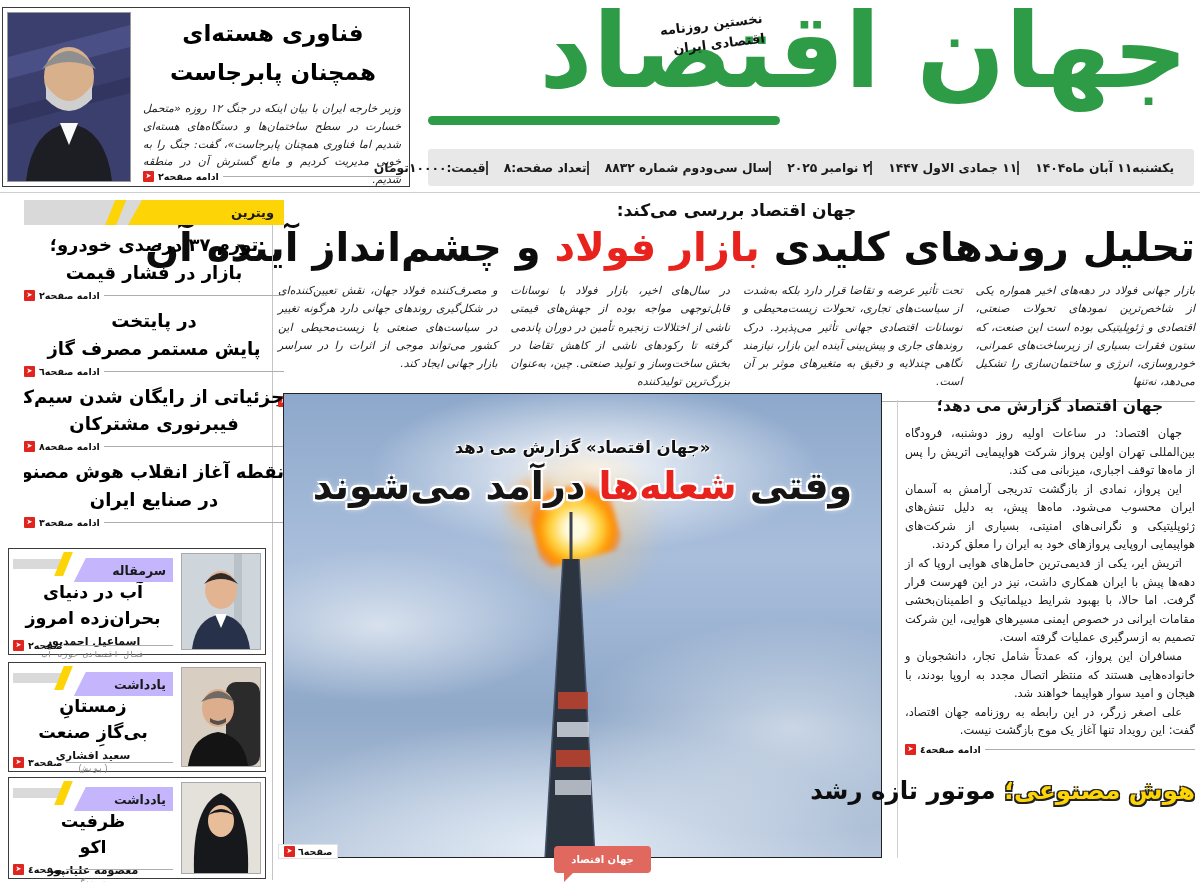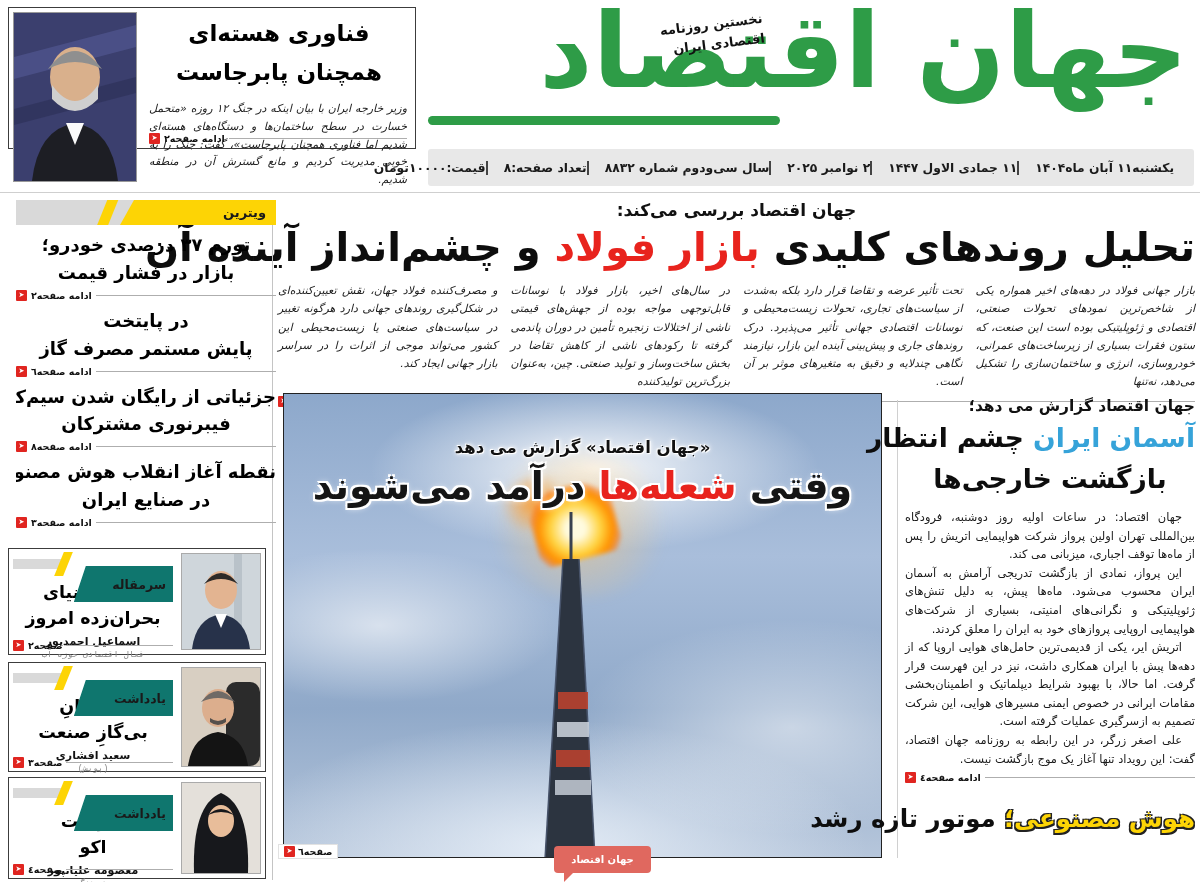--- a/index.html
+++ b/index.html
@@ -1,21 +1,21 @@
 <!DOCTYPE html>
 <html lang="fa" dir="rtl"><head>
 <meta charset="utf-8">
 <style>
   html,body{margin:0;padding:0;width:1200px;height:882px;background:#fff;
     font-family:"DejaVu Sans",sans-serif;direction:rtl;position:relative;overflow:hidden;color:#111;}
   *{box-sizing:border-box;}
 
   
   .hdr-rule{position:absolute;top:192px;left:0;width:1200px;height:1px;background:#cfcfcf;}
-  .tl-box{position:absolute;left:8px;top:7px;width:408px;height:142px;border:1px solid #3c3c3c;background:#fff;}
+  .tl-box{position:absolute;left:2px;top:7px;width:408px;height:180px;border:1px solid #3c3c3c;background:#fff;}
   .tl-photo{position:absolute;left:4px;top:4px;width:124px;height:170px;border:1px solid #999;overflow:hidden;}
   .tl-head{position:absolute;left:140px;right:6px;top:6px;text-align:center;font-size:23px;font-weight:800;line-height:1.7;color:#000;}
   .tl-body{position:absolute;left:140px;right:8px;top:92px;font-size:11px;line-height:1.62;text-align:justify;color:#222;font-style:italic;}
   .cont-row{display:flex;align-items:center;gap:4px;}
   .cont-row .hl{flex:1;height:1px;background:#aeaeae;}
   .cont-label{font-size:9.5px;font-weight:700;color:#111;white-space:nowrap;}
   .cont-icon{width:11px;height:11px;background:#e02520;color:#fff;font-size:7px;line-height:11px;
     display:inline-flex;align-items:center;justify-content:center;border-radius:1px;flex:none;}
   .tl-cont{position:absolute;left:140px;right:8px;bottom:4px;}
 
@@ -34,37 +34,37 @@
   .lead-kicker{text-align:center;font-size:17px;font-weight:700;color:#111;}
   .lead-head{text-align:center;font-size:40px;font-weight:800;line-height:1.25;margin-top:2px;white-space:nowrap;color:#0d0d0d;}
   .red{color:#e8231d;}
   .lead-cols{display:flex;gap:13px;margin-top:10px;}
   .lead-cols .col{flex:1;font-size:11px;line-height:1.66;text-align:justify;color:#1c1c1c;font-style:italic;}
   .lead-cont{margin-top:4px;}
 
   
   .v-rule{position:absolute;left:272px;top:200px;width:1px;height:680px;background:#c4c4c4;}
   .v-rule2{position:absolute;left:897px;top:400px;width:1px;height:458px;background:#d0d0d0;}
-  .sidebar{position:absolute;left:16px;top:200px;width:260px;}
+  .sidebar{position:absolute;left:24px;top:200px;width:260px;}
   .v-bar{position:relative;height:25px;background:#d9d9d9;overflow:hidden;}
   .v-bar .yellow{position:absolute;right:0;top:0;height:100%;width:60%;background:#fdd405;
     clip-path:polygon(14px 0,100% 0,100% 100%,0 100%);display:flex;align-items:center;justify-content:flex-start;padding-right:10px;}
   .v-bar .slash{position:absolute;right:calc(60% + 7px);top:-2px;width:11px;height:30px;background:#fdd405;transform:skewX(-22deg);}
   .v-bar .lbl{font-size:13px;font-weight:800;color:#1a1a1a;}
   .s-item{margin-top:6px;}
   .s-title{text-align:center;font-weight:800;font-size:18px;line-height:1.55;color:#000;}
   .s-title span{display:block;white-space:nowrap;overflow:hidden;}
   .s-cont{margin-top:3px;}
 
   
   .op-box{position:absolute;left:8px;width:258px;border:1px solid #3c3c3c;background:#fff;}
   .op-photo{position:absolute;right:4px;top:4px;width:80px;border:1px solid #aaa;overflow:hidden;}
   .op-content{position:absolute;left:4px;top:5px;right:92px;}
   .tag-bar{position:relative;height:20px;}
-  .tag-bar .ty{position:absolute;right:0;top:12px;height:36px;width:62%;background:#0f766e;
+  .tag-bar .ty{position:absolute;right:0;top:4px;height:24px;width:62%;background:#c4b5fd;
     clip-path:polygon(12px 0,100% 0,100% 100%,0 100%);display:flex;align-items:center;padding-right:7px;}
   .tag-bar .ty .lbl{font-size:12.5px;font-weight:800;color:#1a1a1a;}
   .tag-bar .tg{position:absolute;left:0;top:5px;height:10px;width:30%;background:#d9d9d9;}
   .tag-bar .ts{position:absolute;right:calc(62% + 6px);top:-2px;width:9px;height:24px;background:#fdd405;transform:skewX(-22deg);}
   .op-title{margin-top:5px;text-align:center;font-size:17.5px;font-weight:800;line-height:1.5;color:#000;}
   .op-title span{display:block;white-space:nowrap;}
   .op-author{margin-top:3px;text-align:center;font-size:11px;font-weight:700;color:#111;}
   .op-role{margin-top:1px;text-align:center;font-size:8.5px;color:#888;font-family:Liberation Mono, monospace;}
   .op-cont{position:absolute;left:4px;bottom:3px;right:92px;}
 
@@ -88,21 +88,21 @@
     text-shadow:-2px -2px 0 #fff,2px -2px 0 #fff,-2px 2px 0 #fff,2px 2px 0 #fff,0 0 7px #fff;}
   .photo-head .red{text-shadow:-2px -2px 0 #fff,2px -2px 0 #fff,-2px 2px 0 #fff,2px 2px 0 #fff;}
   .wm{position:absolute;left:270px;bottom:-16px;width:97px;height:27px;background:#e0685f;border-radius:4px;
     display:flex;align-items:center;justify-content:center;color:#fff;font-size:10px;font-weight:800;}
   .wm:after{content:"";position:absolute;left:10px;bottom:-9px;border:6px solid transparent;border-top-color:#e0685f;border-left-color:#e0685f;}
   .photo-page{position:absolute;left:-6px;bottom:-2px;background:#fff;border:1px solid #e2e2e2;padding:1px 5px;
     display:flex;align-items:center;gap:3px;}
 
   
   .rcol{position:absolute;left:905px;top:397px;width:290px;}
-  .r-kicker{text-align:right;font-size:15.5px;font-weight:700;color:#111;}
+  .r-kicker{text-align:center;font-size:15.5px;font-weight:700;color:#111;}
   .r-head{text-align:center;font-size:26.5px;font-weight:800;line-height:1.55;margin-top:2px;color:#0d0d0d;}
   .r-head span{white-space:nowrap;}
   .blue{color:#36a3d9;}
   .r-body{margin-top:9px;font-size:11.4px;line-height:1.63;text-align:justify;color:#1a1a1a;}
   .r-body p{margin:0;text-indent:13px;}
   .r-cont{margin-top:4px;}
   .ai{margin-top:16px;}
   .ai-head{text-align:center;font-size:24.5px;font-weight:800;line-height:1.6;color:#0d0d0d;}
   .ai-head span{white-space:nowrap;}
   .yellow-text{color:#fdd405;text-shadow:-1.5px -1.5px 0 #222,1.5px -1.5px 0 #222,-1.5px 1.5px 0 #222,1.5px 1.5px 0 #222;}
@@ -353,28 +353,25 @@
   </div>
   <div class="wm">جهان اقتصاد</div>
   <div class="photo-page">
     <span class="cont-label">صفحه٦</span>
     <span class="cont-icon">➤</span>
   </div>
 </div>
 
 <div class="rcol">
   <div class="r-kicker">جهان اقتصاد گزارش می دهد؛</div>
-  <div class="r-head">
-    <span><span class="blue">آسمان ایران</span><span> چشم انتظار</span></span><br>
-    <span>بازگشت خارجی‌ها</span>
-  </div>
   <div class="r-body">
     <p>جهان اقتصاد: در ساعات اولیه روز دوشنبه، فرودگاه بین‌المللی تهران اولین پرواز شرکت هواپیمایی اتریش را پس از ماه‌ها توقف اجباری، میزبانی می کند.</p>
     <p>این پرواز، نمادی از بازگشت تدریجی آرامش به آسمان ایران محسوب می‌شود. ماه‌ها پیش، به دلیل تنش‌های ژئوپلیتیکی و نگرانی‌های امنیتی، بسیاری از شرکت‌های هواپیمایی اروپایی پروازهای خود به ایران را معلق کردند.</p>
     <p>اتریش ایر، یکی از قدیمی‌ترین حامل‌های هوایی اروپا که از دهه‌ها پیش با ایران همکاری داشت، نیز در این فهرست قرار گرفت. اما حالا، با بهبود شرایط دیپلماتیک و اطمینان‌بخشی مقامات ایرانی در خصوص ایمنی مسیرهای هوایی، این شرکت تصمیم به ازسرگیری عملیات گرفته است.</p>
+    <p>مسافران این پرواز، که عمدتاً شامل تجار، دانشجویان و خانواده‌هایی هستند که منتظر اتصال مجدد به اروپا بودند، با هیجان و امید سوار هواپیما خواهند شد.</p>
     <p>علی اصغر زرگر، در این رابطه به روزنامه جهان اقتصاد، گفت: این رویداد تنها آغاز یک موج بازگشت نیست.</p>
   </div>
   <div class="r-cont cont-row">
     <span class="hl"></span>
     <span class="cont-label">ادامه صفحه٤</span>
     <span class="cont-icon">➤</span>
   </div>
 
   <div class="ai">
     <div class="ai-head">

